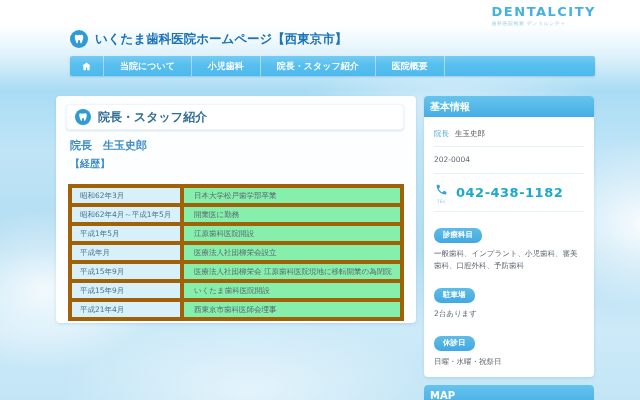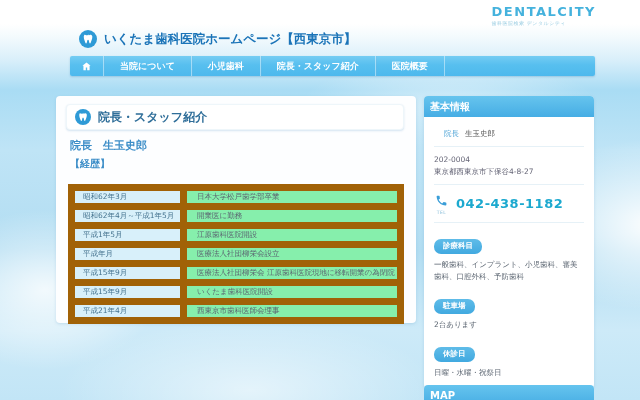--- a/index.html
+++ b/index.html
@@ -19,21 +19,21 @@
         background:radial-gradient(closest-side,rgba(255,255,255,.55),rgba(255,255,255,0)); }
   .c4 { left:300px; top:60px; width:300px; height:90px;
         background:radial-gradient(closest-side,rgba(255,255,255,.5),rgba(255,255,255,0)); }
 
   
   .logo { position:absolute; top:4px; right:44px; text-align:left; cursor:pointer; }
   .logo .main { font-size:13px; letter-spacing:1.5px; color:#45b2dd; font-weight:bold; }
   .logo .sub  { font-size:5px; color:#9ecfe3; letter-spacing:.5px; margin-top:1px; }
 
   
-  .site-title { position:absolute; left:79px; top:30px; display:flex; align-items:center; cursor:pointer; }
+  .site-title { position:absolute; left:70px; top:30px; display:flex; align-items:center; cursor:pointer; }
   .site-title .txt { font-size:12.5px; font-weight:bold; color:#1b74b8; margin-left:7px; }
   .tooth-badge { width:18px; height:18px; flex:0 0 auto; }
 
   
   .nav { position:absolute; left:70px; top:56px; width:525px; height:20px;
          background:linear-gradient(180deg,#74ccf3 0%,#57bfef 45%,#4db9ed 100%);
          border-radius:2px; display:flex; align-items:stretch;
          box-shadow:0 1px 2px rgba(60,130,180,.3); }
   .nav-home { width:34px; display:flex; align-items:center; justify-content:center;
               border-right:1px solid rgba(255,255,255,.45); cursor:pointer; }
@@ -48,36 +48,36 @@
   .page-title-bar { position:absolute; left:10px; top:8px; width:338px; height:26px;
                     background:#ffffff; border:1px solid #eef6fa; border-radius:4px;
                     box-shadow:0 1px 2px rgba(120,170,210,.3);
                     display:flex; align-items:center; padding:0 8px; }
   .page-title-bar .txt { font-size:12px; font-weight:bold; color:#2f6e99; margin-left:7px; }
   .director-heading { position:absolute; left:14px; top:42px; font-size:11px; font-weight:bold; color:#3d8ec8; }
   .section-heading  { position:absolute; left:14px; top:61px; font-size:10px; font-weight:bold; color:#3d8ec8; }
 
   table.career { position:absolute; left:12px; top:88px; width:336px;
                  border-collapse:collapse; table-layout:fixed; }
-  table.career th, table.career td { border:7px solid #a16207; height:19px;
+  table.career th, table.career td { border:4px solid #a16207; height:19px;
                  font-weight:normal; text-align:left; vertical-align:middle;margin-left:44px; }
   table.career th { width:112px; background:#d8f0fa; color:#45738f; font-size:7.5px; padding-left:8px; }
   table.career td { background:#86efac; color:#5a6470; font-size:7.5px; padding-left:10px;
                     white-space:nowrap; overflow:hidden; }
 
   
   .sidebar { position:absolute; left:424px; top:96px; width:170px;
              background:#ffffff; border-radius:4px; box-shadow:0 1px 3px rgba(90,150,190,.25); }
   .side-header { height:21px; line-height:21px; padding-left:6px; color:#fff; font-size:10px;
                  font-weight:bold; border-radius:4px 4px 0 0;
                  background:linear-gradient(180deg,#66c4ee 0%,#46ade4 100%); }
   .side-body { padding:8px 10px 9px 10px; }
   .clinic-name { font-size:10px; font-weight:bold; color:#2b5a78; }
   .director-row { margin-top:4px; font-size:7.5px; color:#555; }
-  .director-row .lbl { color:#4da3d6; margin-right:6px;margin-left:10px; }
+  .director-row .lbl { color:#4da3d6; margin-right:6px; }
   .divider { border:none; border-top:1px solid #e6f1f7; margin:7px 0; }
   .addr { font-size:7.5px; color:#667; line-height:1.55; }
   .phone-row { display:flex; align-items:center; margin:2px 0 1px 0; }
   .phone-ico { width:15px; text-align:center; margin-right:7px; }
   .phone-ico .tel { font-size:4.5px; color:#86bcd8; margin-top:-1px; letter-spacing:.5px; }
   .phone-num { font-size:13px; font-weight:bold; color:#1ca9cf; letter-spacing:.5px; }
   .side-section { margin-top:10px; }
   .badge { display:inline-block; padding:2px 9px 3px 9px; border-radius:7px; color:#fff;
            font-size:7.5px; font-weight:bold;
            background:linear-gradient(180deg,#5fbce8 0%,#41a9e0 100%); }
@@ -167,21 +167,20 @@
 </section>
 
 <aside class="sidebar">
   <div class="side-header">基本情報</div>
   <div class="side-body">
     <div class="director-row">
       <span class="lbl">院長</span><span>生玉史郎</span>
     </div>
     <hr class="divider">
     <div class="addr">202-0004</div>
-    <div class="addr">東京都西東京市下保谷4-8-27</div>
     <hr class="divider">
     <div class="phone-row">
       <div class="phone-ico">
         <svg width="13" height="13" viewBox="0 0 24 24">
           <path fill="#3a9ed8" d="M6.62 10.79c1.44 2.83 3.76 5.14 6.59 6.59l2.2-2.2c.27-.27.67-.36 1.02-.24 1.12.37 2.33.57 3.57.57.55 0 1 .45 1 1V20c0 .55-.45 1-1 1-9.39 0-17-7.61-17-17 0-.55.45-1 1-1h3.5c.55 0 1 .45 1 1 0 1.25.2 2.45.57 3.57.11.35.03.74-.25 1.02l-2.2 2.2z"></path>
         </svg>
         <div class="tel">TEL</div>
       </div>
       <span class="phone-num">042-438-1182</span>
     </div>

